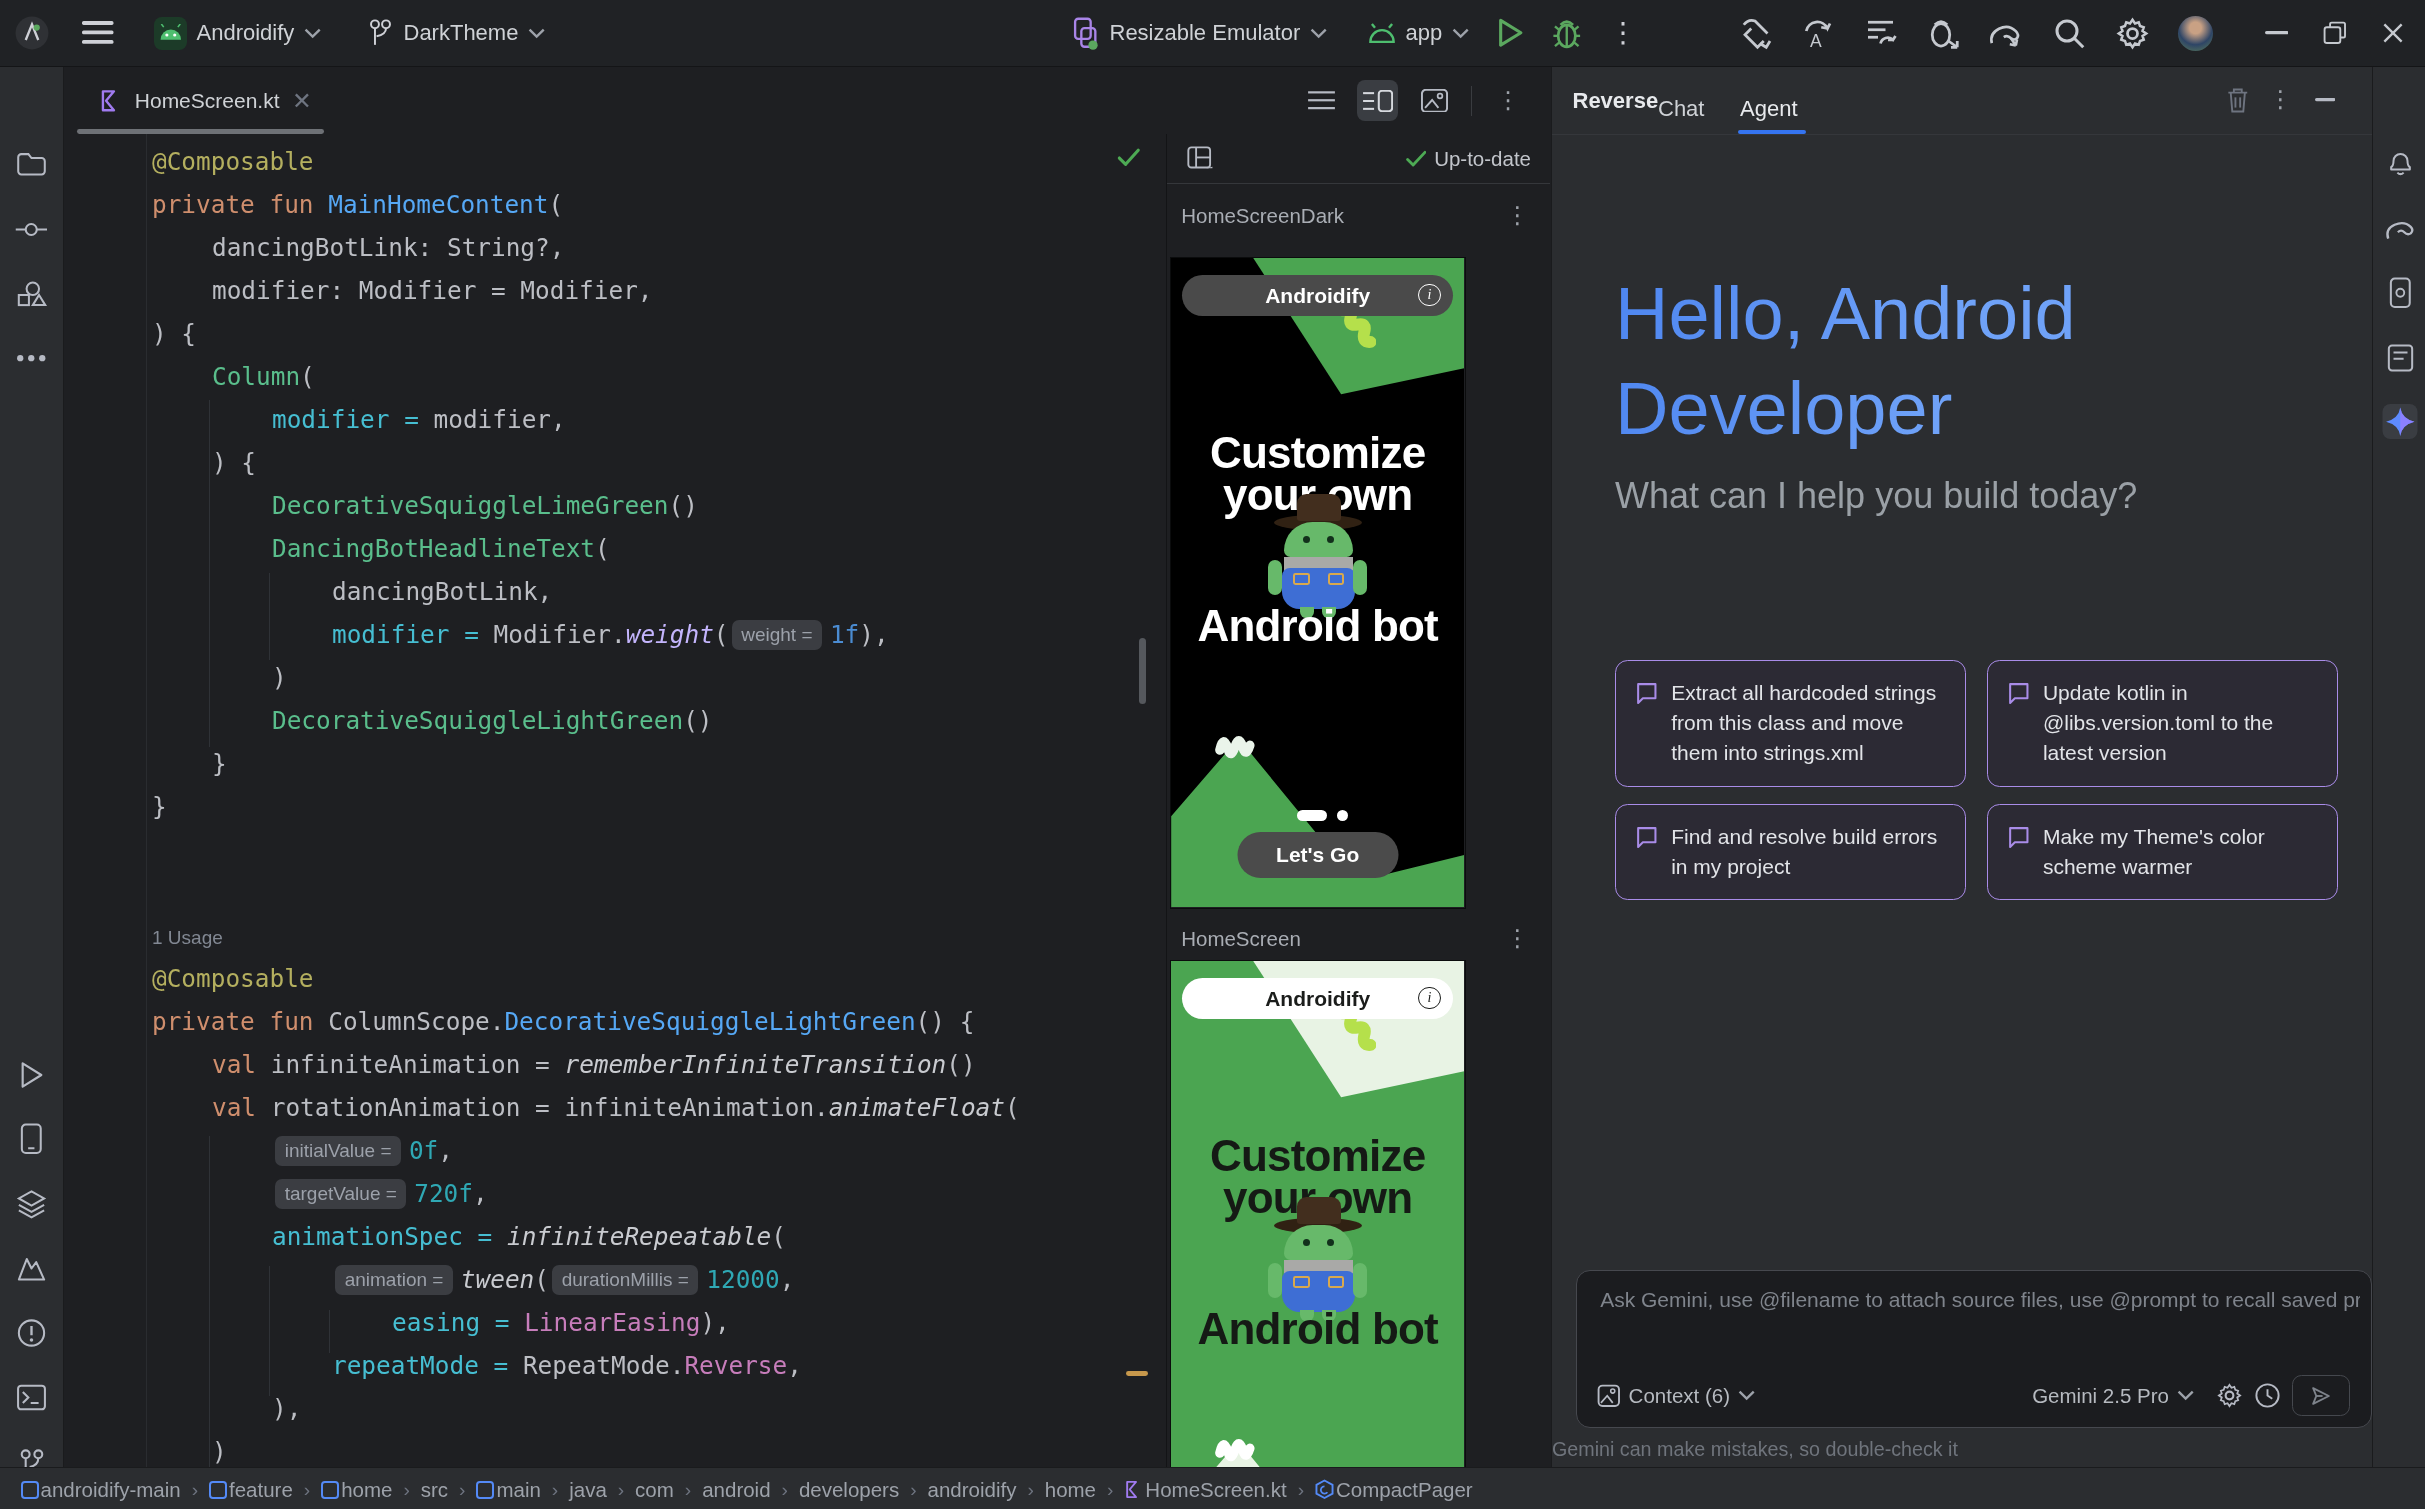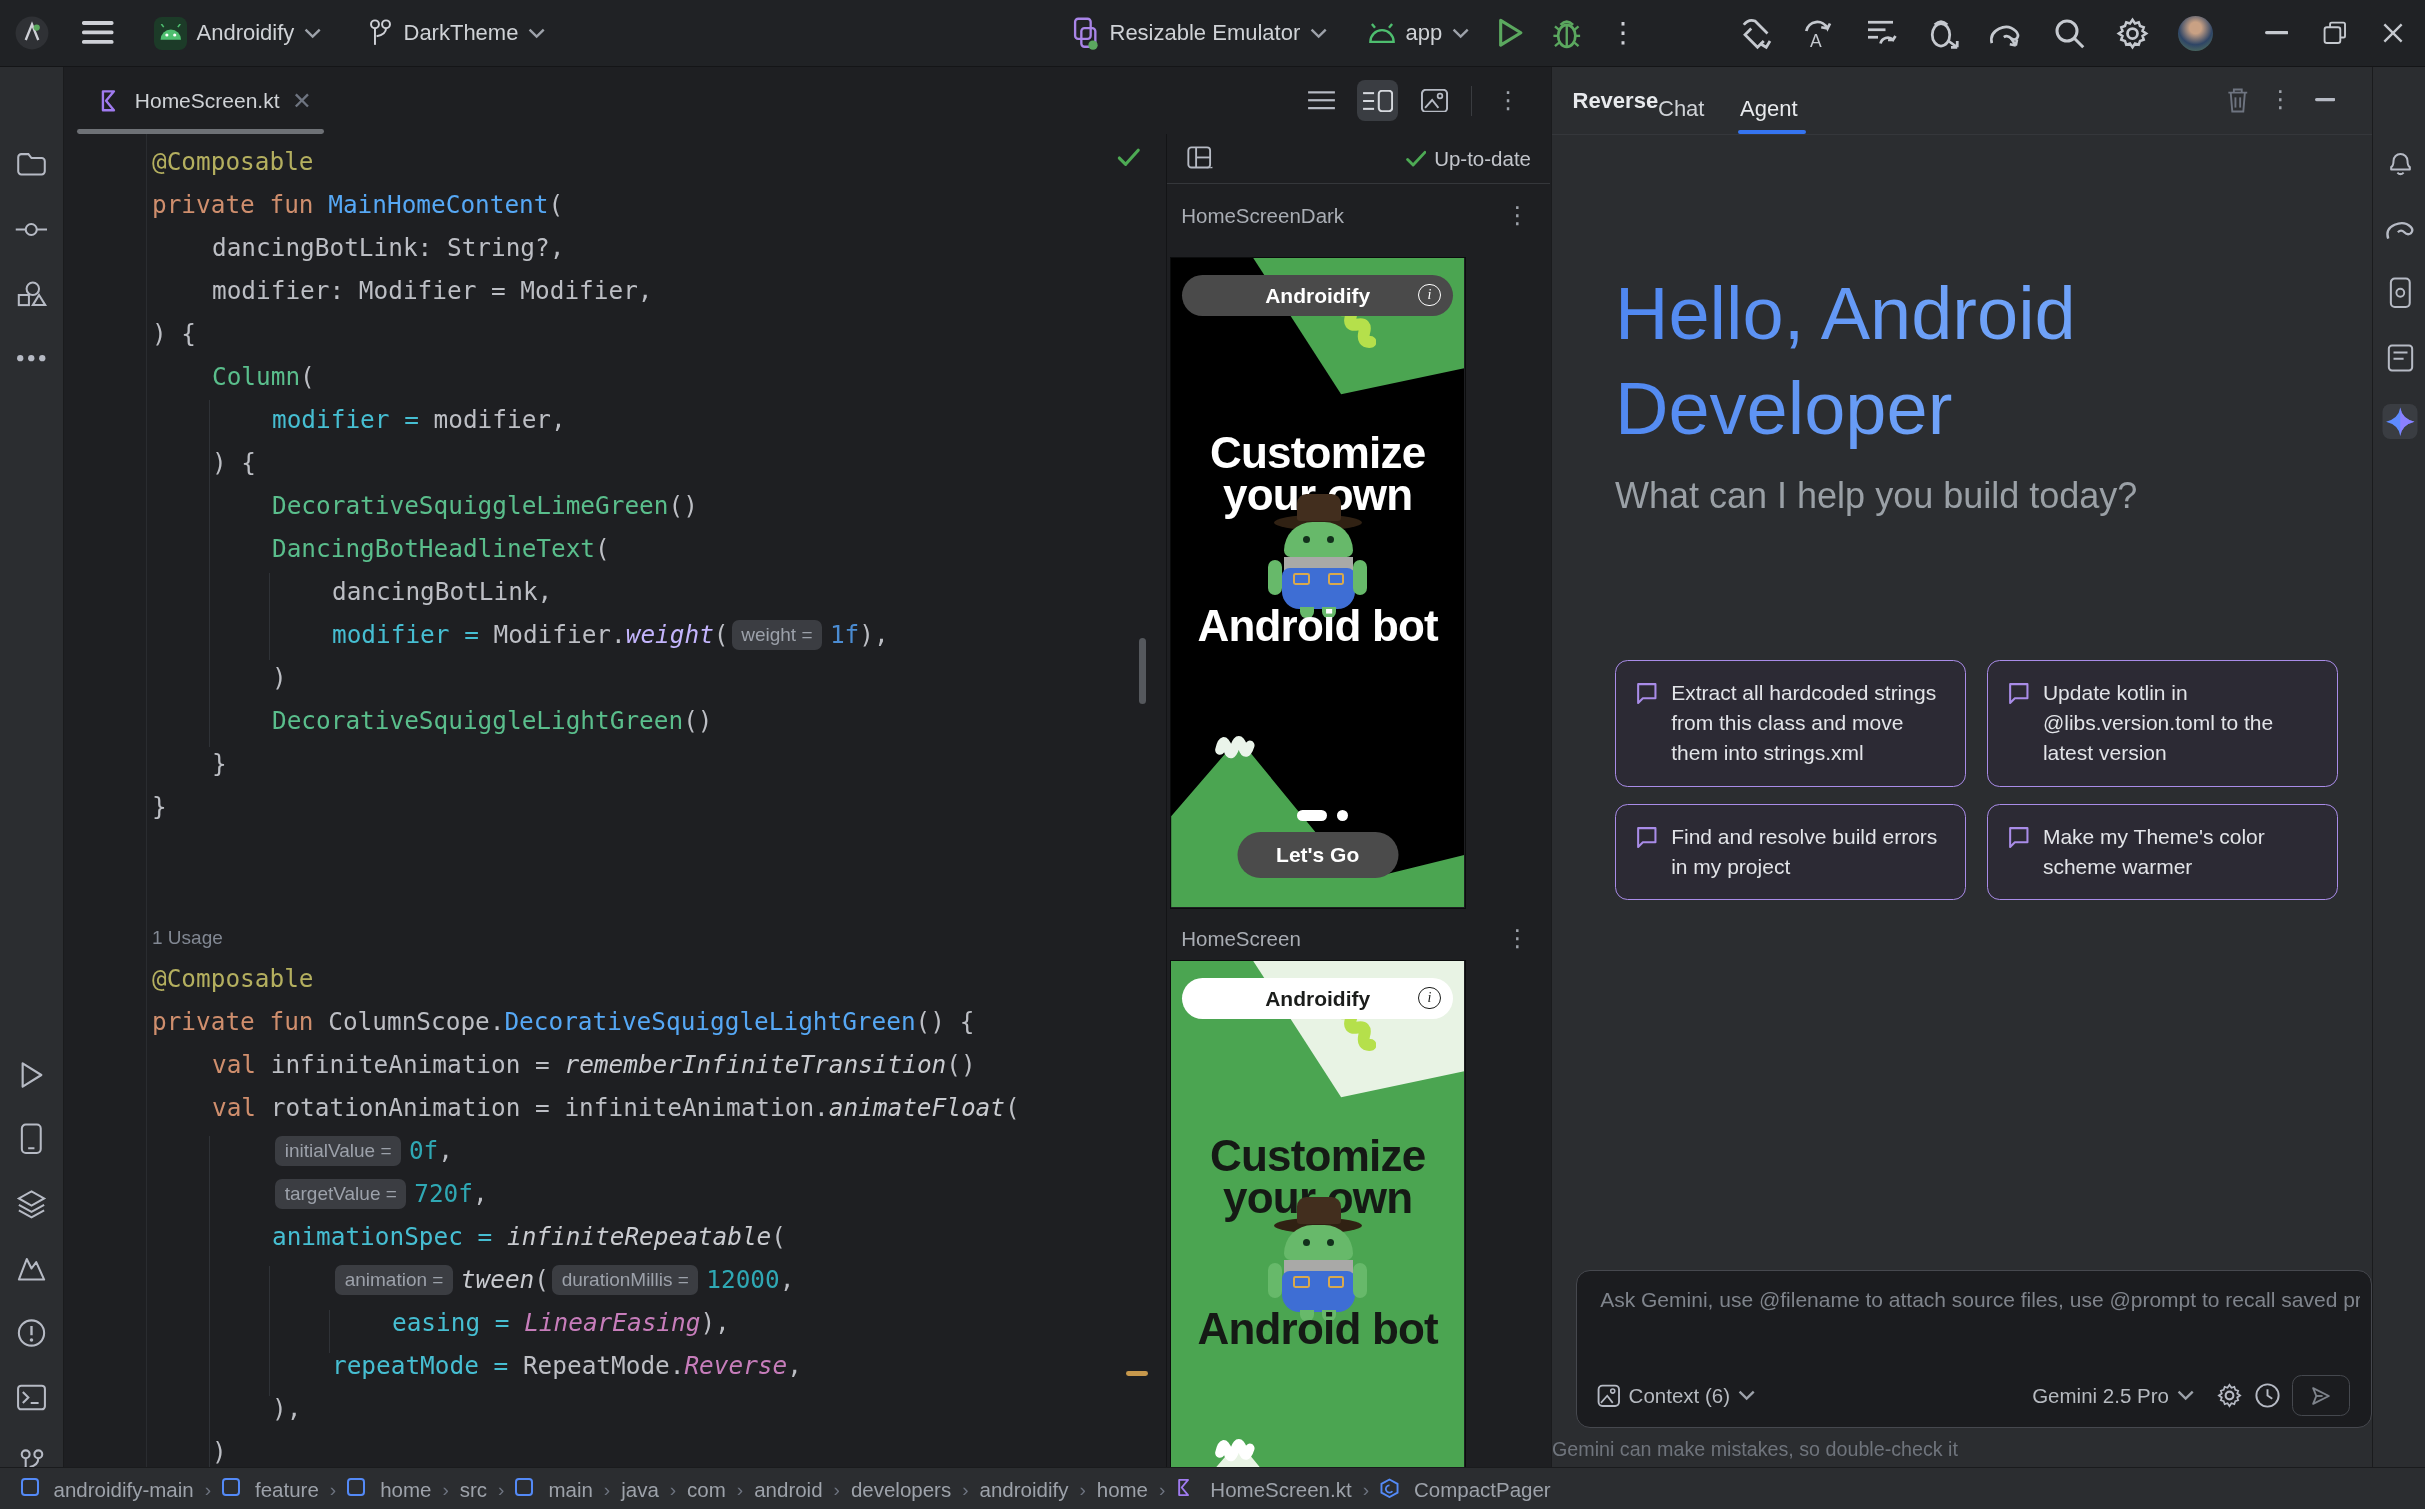--- a/index.html
+++ b/index.html
@@ -36,21 +36,21 @@
 
   
   #editor{left:64px;top:134px;width:1101px;height:1333px;background:#1E1F22;overflow:hidden}
   #gutter-line{position:absolute;left:82px;top:0;width:0.8px;height:1333px;background:#2A2C30}
   #code{position:absolute;left:88px;top:5.5px;font-family:"DejaVu Sans Mono","Liberation Mono",monospace;
     font-size:24.4px;color:#BCBEC4;white-space:pre}
   .code-line{height:43px;line-height:43px}
   .t-ann{color:#B4AF5F}.t-kw{color:#CF8E6D}.t-fn{color:#56A8F5}.t-call{color:#5ABE8C}
   .t-named{color:#46BED2}.t-ext{color:#c4b5fd;font-style:italic}
   .t-it{color:#C9CBD0;font-style:italic}.t-num{color:#2FA8B4}.t-numb{color:#4B8CD2}
-  .t-enum{color:#C77DBB;font-style:italic}.t-pl{color:#BCBEC4}
+  .t-enum{color:#C77DBB;}.t-pl{color:#BCBEC4}
   .t-usage{color:#828893;font-family:"Liberation Sans",sans-serif;font-size:19px}
   .t-pill{display:inline-block;background:#3B3D42;color:#9CA1AA;border-radius:7px;
     padding:0 9.5px;margin:0 7.9px 0 3.2px;font-family:"Liberation Sans",sans-serif;
     font-size:19px;line-height:30px;vertical-align:1.6px}
   .guide{position:absolute;width:0.8px;background:#2F3237}
   #scroll-thumb{position:absolute;left:1075px;top:504px;width:7px;height:66px;background:#55585D;border-radius:3.9px}
   #change-mark{position:absolute;left:1062px;top:1237px;width:22px;height:4.7px;background:#C7984C;border-radius:2.4px}
 
   
   #preview{left:1166px;top:134px;width:383px;height:1333px;background:#1E1F22;border-left:1.6px solid #131416}
@@ -121,21 +121,21 @@
   .gm-gray{color:#B6BAC0;font-size:20.5px;display:flex;align-items:center;gap:7.9px}
   #gm-send{width:58px;height:41px;border:1.6px solid #45484E;border-radius:9.5px;display:flex;align-items:center;justify-content:center;
     color:#7E838B;font-size:23.6px;box-sizing:border-box}
   #gm-disclaimer{position:absolute;left:0;top:1371px;width:100%;text-align:left;font-size:19.7px;color:#6F747C}
 
   
   #statusbar{left:0;top:1467px;width:2426px;height:43px;background:#2B2D30;border-top:0.8px solid #1A1B1D;
     display:flex;align-items:center;color:#9DA2AA;font-size:20.5px}
   #breadcrumbs{display:flex;align-items:center;gap:11px;padding-left:20.5px;white-space:nowrap}
   .bc-sep{color:#6E7480;font-size:19px}
-  .bc-item{display:flex;gap:15px}
+  .bc-item{display:flex;align-items:center;gap:2px}
   .bc-mod{width:14px;height:14px;border:2.4px solid #548AF7;border-radius:3.9px}
 </style>
 </head>
 <body>
 
 <div id="app">
 
   <div class="abs" id="titlebar">
     <div class="tb-item" style="left:14px">
       <svg width="36" height="36" viewBox="0 0 46 46">

